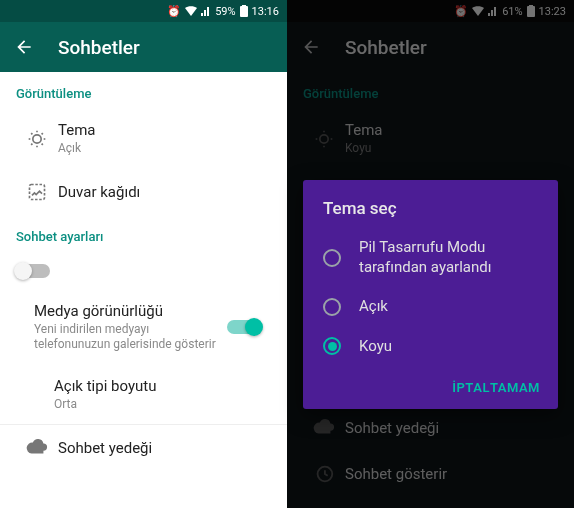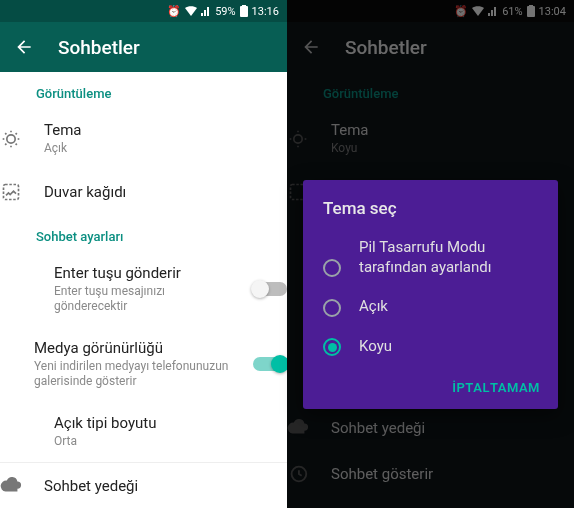--- a/index.html
+++ b/index.html
@@ -8,44 +8,44 @@
 .screen-light { background: #fff; }
 .screen-dark { background: #0e1418; }
 .statusbar { height: 22px; display: flex; justify-content: flex-end; align-items: center; padding: 0 8px; font-size: 11px; gap: 4px; }
 .statusbar-light { background: #054c44; color: #fff; }
 .statusbar-dark { background: #0a0a0a; color: #fff; }
 .appbar { height: 50px; display: flex; align-items: center; padding: 0 14px; gap: 24px; }
 .appbar-light { background: #075e54; color: #fff; }
 .appbar-dark { background: #0e1418; color: #e8e8e8; }
 .appbar-title { font-size: 19px; font-weight: 500; }
 .content { flex: 1; overflow: hidden; }
-.section-header { font-size: 13px; font-weight: 500; padding: 14px 16px 8px; margin-left: 20px; }
+.section-header { font-size: 13px; font-weight: 500; padding: 14px 16px 8px; }
 .section-header-light { color: #0b8f81; }
 .section-header-dark { color: #0b8f81; }
-.row { display: flex; align-items: center; padding: 12px 0; gap: 22px; }
+.row { display: flex; align-items: center; padding: 12px 26px; gap: 10px; }
 .row-icon { width: 22px; height: 22px; display: flex; align-items: center; justify-content: center; flex-shrink: 0; }
 .row-body { flex: 1; min-width: 0; }
 .row-title { font-size: 15px; }
 .row-title-light { color: #222; }
 .row-title-dark { color: #d0d0d0; }
 .row-sub { font-size: 12px; margin-top: 2px; line-height: 1.3; }
 .row-sub-light { color: #8a8a8a; }
 .row-sub-dark { color: #7a7a7a; }
 .row-pad { padding-left: 54px; }
 .divider-light { border-top: 1px solid #eee; }
 .switch { width: 34px; height: 14px; border-radius: 7px; position: relative; }
 .switch::after { content: ''; position: absolute; width: 18px; height: 18px; border-radius: 50%; top: -2px; }
 .switch-off { background: #bdbdbd; }
 .switch-off::after { background: #f5f5f5; left: -2px; box-shadow: 0 1px 3px rgba(0,0,0,.3); }
 .switch-on { background: #7ed5ca; }
 .switch-on::after { background: #00bfa5; right: -2px; box-shadow: 0 1px 3px rgba(0,0,0,.3); }
 .dimmer { position: absolute; inset: 0; background: rgba(0,0,0,.55); }
 .dialog { position: absolute; left: 16px; right: 16px; top: 180px; background: #4c1d95; border-radius: 3px; padding: 18px 0 6px; box-shadow: 0 6px 20px rgba(0,0,0,.5); }
 .dialog-title { font-size: 17px; font-weight: 500; color: #e8e8e8; padding: 0 20px 10px; }
-.radio-row { display: flex; align-items: flex-end; gap: 18px; padding: 10px 20px; }
+.radio-row { display: flex; align-items: center; gap: 18px; padding: 10px 20px; }
 .radio { width: 18px; height: 18px; border-radius: 50%; border: 2px solid #9aa3a8; flex-shrink: 0; display: flex; align-items: center; justify-content: center; }
 .radio-checked { border-color: #00bfa5; }
 .radio-checked::after { content: ''; width: 9px; height: 9px; border-radius: 50%; background: #00bfa5; }
 .radio-label { font-size: 15px; color: #e0e0e0; line-height: 1.3; }
 .dialog-actions { display: flex; justify-content: flex-end; padding: 14px 18px 8px; }
 .dialog-btn { font-size: 13px; font-weight: 600; color: #00bfa5; letter-spacing: .5px; }
 svg { display: block; }
 </style>
 </head>
 <body>
@@ -115,24 +115,20 @@
           </svg>
       </span>
       <div class="row-body">
         <div class="row-title row-title-light">Duvar kağıdı</div>
       </div>
     </div>
 
     <div class="section-header section-header-light">Sohbet ayarları</div>
 
     <div class="row row-pad" style="padding-left:16px">
-      <div class="row-body" style="margin-left:38px">
-        <div class="row-title row-title-light">Enter tuşu gönderir</div>
-        <div class="row-sub row-sub-light">Enter tuşu mesajınızı gönderecektir</div>
-      </div>
       <div class="switch switch-off"></div>
     </div>
 
     <div class="row" style="padding-left:16px">
       <div class="row-body" style="margin-left:18px">
         <div class="row-title row-title-light">Medya görünürlüğü</div>
         <div class="row-sub row-sub-light">Yeni indirilen medyayı telefonunuzun galerisinde gösterir</div>
       </div>
       <div class="switch switch-on"></div>
     </div>
@@ -171,21 +167,21 @@
           <path d="M0 10h2V7H0zM3 10h2V4H3zM6 10h2V1H6z" fill="#fff"></path>
         </svg>
     </span>
     <span>61%</span>
     <span>
       <svg width="8" height="12" viewBox="0 0 8 12">
           <rect x="0" y="1" width="8" height="11" rx="1" fill="#fff"></rect>
           <rect x="2" y="0" width="4" height="2" fill="#fff"></rect>
         </svg>
     </span>
-    <span>13:04</span>
+    <span>13:23</span>
   </div>
 
   <div class="appbar appbar-dark">
     <span>
       <svg width="20" height="20" viewBox="0 0 24 24">
           <path d="M20 11H7.8l5.6-5.6L12 4l-8 8 8 8 1.4-1.4L7.8 13H20z" fill="#bbb"></path>
         </svg>
     </span>
     <span class="appbar-title">Sohbetler</span>
   </div>

